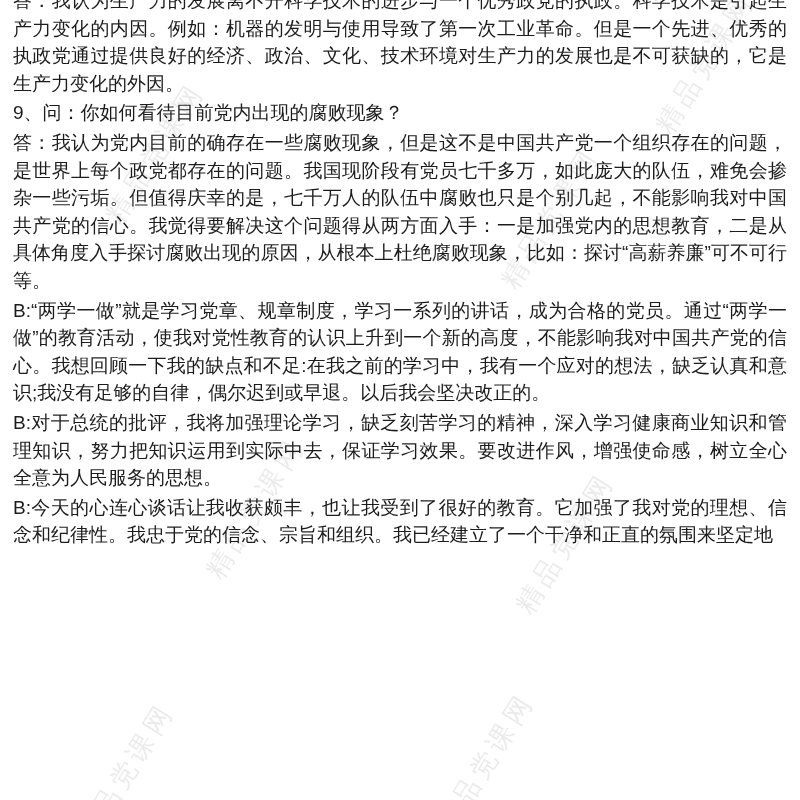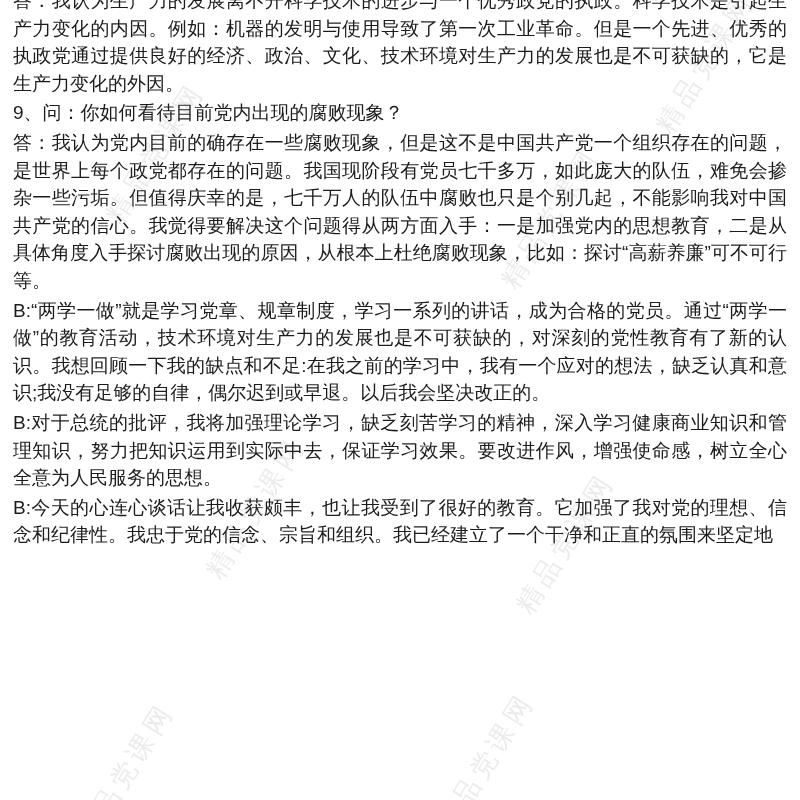--- a/index.html
+++ b/index.html
@@ -59,18 +59,18 @@
     <span class="wm" style="left:175px; top:490px;">精品党课网</span>
     <span class="wm" style="left:485px; top:525px;">精品党课网</span>
     <span class="wm" style="left:45px;  top:755px;">精品党课网</span>
     <span class="wm" style="left:405px; top:745px;">精品党课网</span>
   </div>
 
   <div class="content">
     <p>答：我认为生产力的发展离不开科学技术的进步与一个优秀政党的执政。科学技术是引起生产力变化的内因。例如：机器的发明与使用导致了第一次工业革命。但是一个先进、优秀的执政党通过提供良好的经济、政治、文化、技术环境对生产力的发展也是不可获缺的，它是生产力变化的外因。</p>
     <p>9、问：你如何看待目前党内出现的腐败现象？</p>
     <p>答：我认为党内目前的确存在一些腐败现象，但是这不是中国共产党一个组织存在的问题，是世界上每个政党都存在的问题。我国现阶段有党员七千多万，如此庞大的队伍，难免会掺杂一些污垢。但值得庆幸的是，七千万人的队伍中腐败也只是个别几起，不能影响我对中国共产党的信心。我觉得要解决这个问题得从两方面入手：一是加强党内的思想教育，二是从具体角度入手探讨腐败出现的原因，从根本上杜绝腐败现象，比如：探讨“高薪养廉”可不可行等。</p>
-    <p>B:“两学一做”就是学习党章、规章制度，学习一系列的讲话，成为合格的党员。通过“两学一做”的教育活动，技术环境对生产力的发展也是不可获缺的，对深刻的党性教育有了新的认识。我想回顾一下我的缺点和不足:在我之前的学习中，我有一个应对的想法，缺乏认真和意识;我没有足够的自律，偶尔迟到或早退。以后我会坚决改正的。</p>
+    <p>B:“两学一做”就是学习党章、规章制度，学习一系列的讲话，成为合格的党员。通过“两学一做”的教育活动，使我对党性教育的认识上升到一个新的高度，不能影响我对中国共产党的信心。我想回顾一下我的缺点和不足:在我之前的学习中，我有一个应对的想法，缺乏认真和意识;我没有足够的自律，偶尔迟到或早退。以后我会坚决改正的。</p>
     <p>B:对于总统的批评，我将加强理论学习，缺乏刻苦学习的精神，深入学习健康商业知识和管理知识，努力把知识运用到实际中去，保证学习效果。要改进作风，增强使命感，树立全心全意为人民服务的思想。</p>
     <p>B:今天的心连心谈话让我收获颇丰，也让我受到了很好的教育。它加强了我对党的理想、信念和纪律性。我忠于党的信念、宗旨和组织。我已经建立了一个干净和正直的氛围来坚定地</p>
   </div>
 
 </div>
 
 </body></html>

